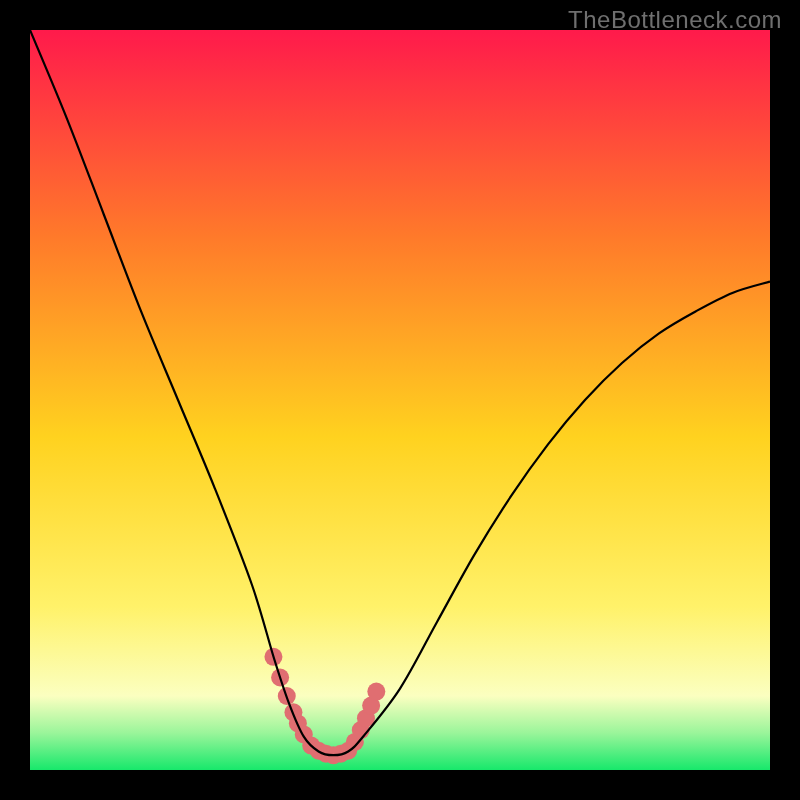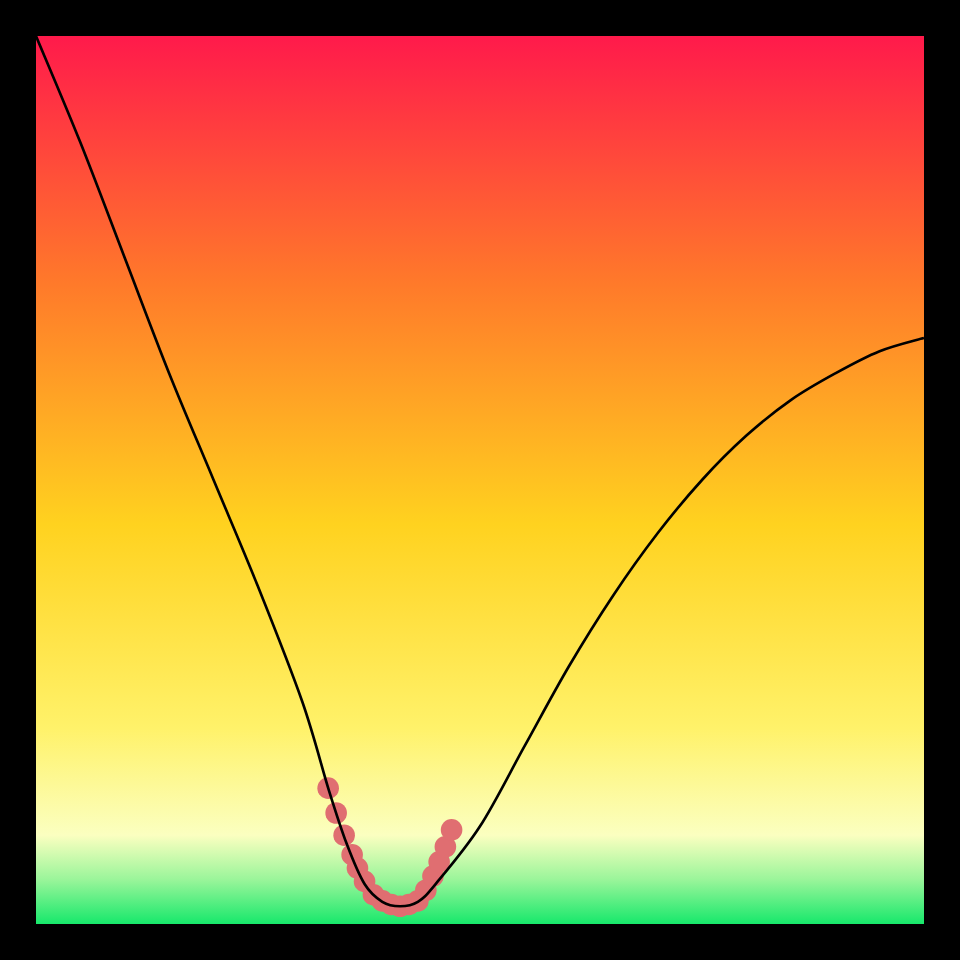--- a/index.html
+++ b/index.html
@@ -44,20 +44,21 @@
     inset: 0;
     width: 100%;
     height: 100%;
   }
 </style>
 </head>
 <body>
 
 <div class="frame">
 
+  <div class="attribution">TheBottleneck.com</div>
 
   <div class="plot-area">
 
     <svg class="gradient" viewBox="0 0 740 740" preserveAspectRatio="none">
       <defs>
         <linearGradient id="bg" x1="0" y1="0" x2="0" y2="1">
           <stop offset="0%" stop-color="#ff1a4b"></stop>
           <stop offset="28%" stop-color="#ff7a2a"></stop>
           <stop offset="55%" stop-color="#ffd21f"></stop>
           <stop offset="78%" stop-color="#fff26a"></stop>

